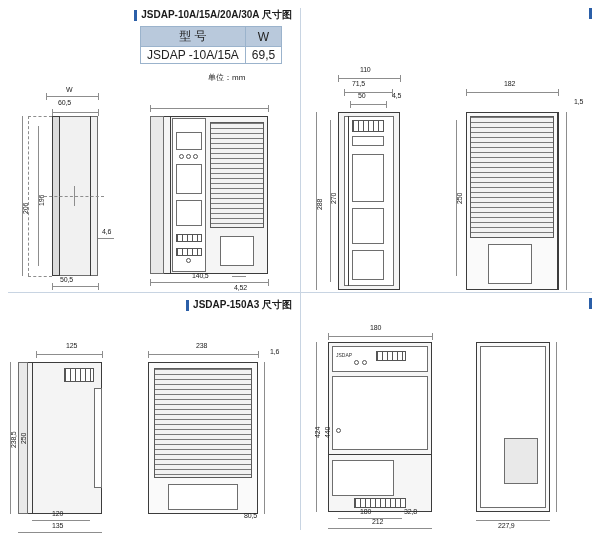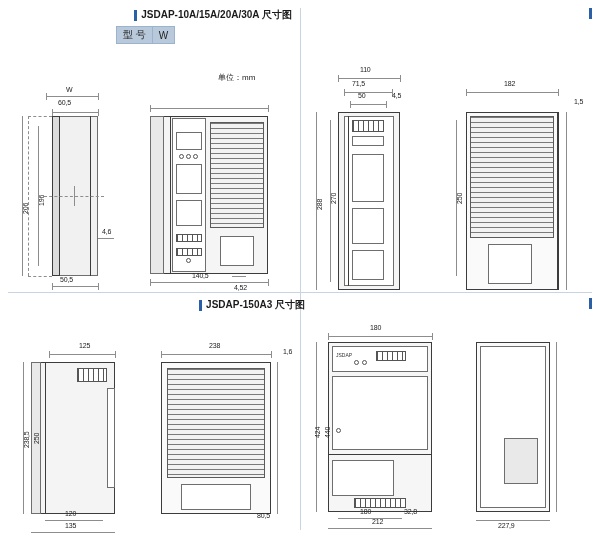--- a/index.html
+++ b/index.html
@@ -35,22 +35,23 @@
   }
   .divider-h{
     position:absolute;
     left:8px;top:292px;
     width:584px;height:1px;
     background:#c8d4e2;
   }
   
   table.spec{
     border-collapse:collapse;
-    font-size:10px;
-    position:absolute;
+    font-size:12px;
+    position:absolute;
+    margin-left:24px;
   }
   table.spec td, table.spec th{
     border:1px solid #9bb3cc;
     padding:1px 6px;
     text-align:center;
     font-weight:normal;
     color:#222;
     height:12px;
   }
   table.spec th{background:#b9c9dc;}
@@ -135,24 +136,28 @@
     <span class="bar"></span>
     <span>JSDAP-10A/15A/20A/30A 尺寸图</span>
   </div>
 
   <table class="spec" style="left:108px;top:18px;">
     <tbody>
         <tr>
       <th>型    号</th>
       <th>W</th>
     </tr>
+    <tr>
+      <td>JSDAP -10A/15A</td>
+      <td>69,5</td>
+    </tr>
   </tbody>
     </table>
 
-  <div class="unit-note" style="left:200px;top:64px;margin-left:10px;">单位：mm</div>
+  <div class="unit-note" style="left:200px;top:64px;">单位：mm</div>
 
   <div class="dw" style="left:6px;top:78px;width:110px;height:200px;">
 
     <div class="dim" style="left:52px;top:0px;">W</div>
     <div class="ln h thin" style="left:32px;top:10px;width:52px;"></div>
     <div class="ln v thin" style="left:32px;top:7px;height:7px;"></div>
     <div class="ln v thin" style="left:84px;top:7px;height:7px;"></div>
 
     <div class="dim" style="left:44px;top:13px;">60,5</div>
     <div class="ln h thin" style="left:38px;top:26px;width:46px;"></div>
@@ -266,21 +271,21 @@
 
     <div class="ln v thin" style="left:8px;top:54px;height:178px;"></div>
     <div class="dim vert" style="left:8px;top:152px;">288</div>
     <div class="ln v thin" style="left:22px;top:62px;height:162px;"></div>
     <div class="dim vert" style="left:22px;top:146px;">270</div>
     <div class="ln v thin" style="left:148px;top:62px;height:156px;"></div>
     <div class="dim vert" style="left:148px;top:146px;">250</div>
   </div>
 </div>
 
-<div class="quad" style="left:21px;top:298px;width:284px;height:232px;">
+<div class="quad" style="left:8px;top:298px;width:284px;height:232px;">
   <div class="q-title">
     <span class="bar"></span>
     <span>JSDAP-150A3 尺寸图</span>
   </div>
 
   <div class="dw" style="left:0px;top:22px;width:284px;height:210px;">
 
     <div class="dim" style="left:58px;top:22px;">125</div>
     <div class="ln h thin" style="left:28px;top:34px;width:66px;"></div>
     <div class="ln v thin" style="left:28px;top:31px;height:7px;"></div>

